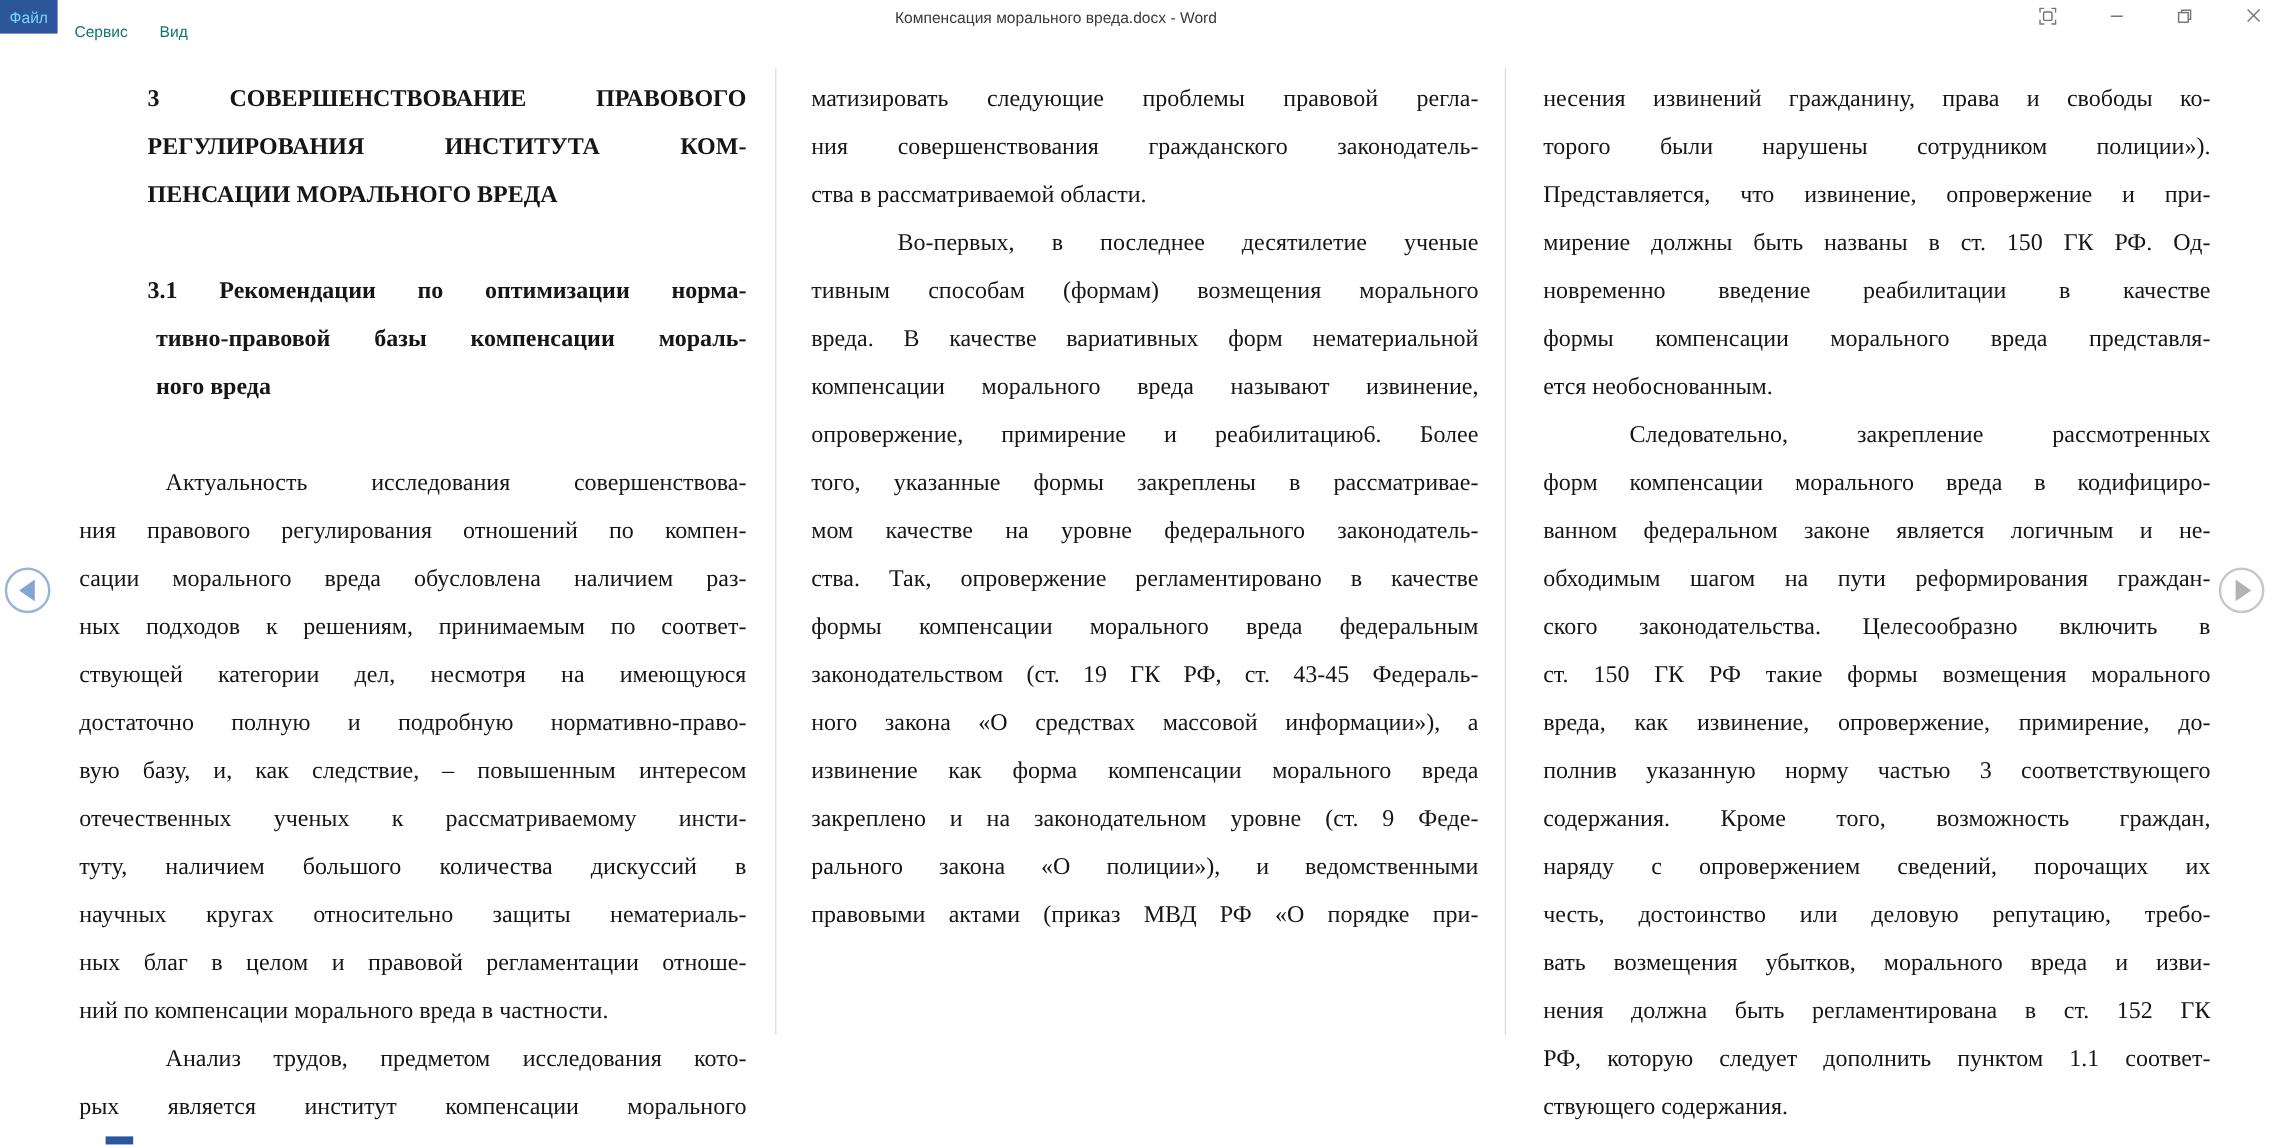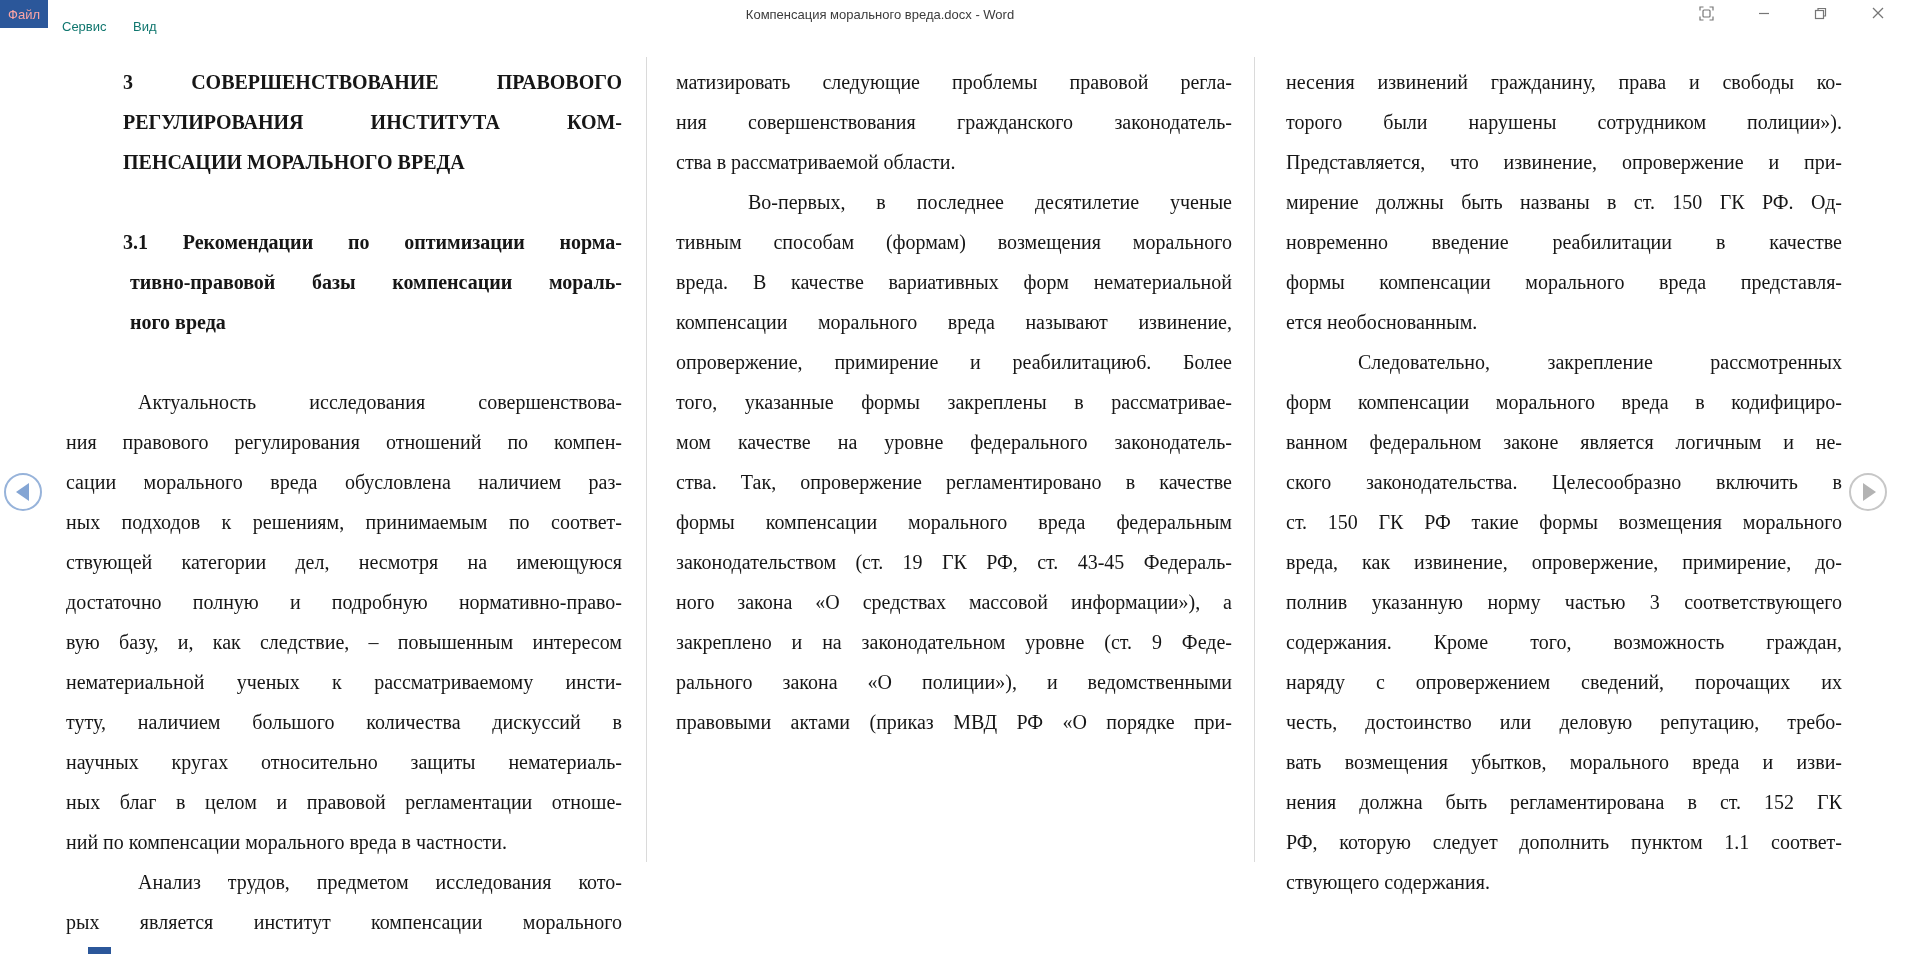--- a/index.html
+++ b/index.html
@@ -1,21 +1,21 @@
 <!DOCTYPE html>
 <html><head>
 <meta charset="utf-8">
 <style>
   html,body{margin:0;padding:0;background:#fff;}
   .app{position:relative;width:1906px;height:954px;background:#ffffff;overflow:hidden;
        font-family:"Liberation Sans",sans-serif;}
 
   
   .titlebar{position:absolute;top:0;left:0;width:100%;height:28px;background:#ffffff;}
-  .file-tab{position:absolute;left:0;top:0;width:48px;height:28px;background:#2b579a;color:#fca5a5;
+  .file-tab{position:absolute;left:0;top:0;width:48px;height:28px;background:#2b579a;color:#7dd3fc;
             font-size:13px;display:flex;align-items:center;justify-content:center;cursor:pointer;}
   .menu-item{position:absolute;top:12px;height:28px;display:flex;align-items:center;
              font-size:13px;color:#0f766e;cursor:pointer;}
   .menu-servis{left:62px;}
   .menu-vid{left:133px;}
   .doc-title{position:absolute;left:880px;top:0;height:28px;transform:translateX(-50%);
              display:flex;align-items:center;font-size:13px;color:#3b3b3b;white-space:nowrap;}
   .win-controls{position:absolute;right:0;top:0;height:29px;display:flex;}
   .win-btn{width:57px;height:29px;display:flex;align-items:center;justify-content:center;
            background:none;border:none;padding:0;cursor:pointer;}
@@ -107,21 +107,21 @@
         <div class="line end">ного вреда</div>
       </div>
       <div class="block para">
         <div class="line first">Актуальность исследования совершенствова-</div>
         <div class="line">ния правового регулирования отношений по компен-</div>
         <div class="line">сации морального вреда обусловлена наличием раз-</div>
         <div class="line">ных подходов к решениям, принимаемым по соответ-</div>
         <div class="line">ствующей категории дел, несмотря на имеющуюся</div>
         <div class="line">достаточно полную и подробную нормативно-право-</div>
         <div class="line">вую базу, и, как следствие, – повышенным интересом</div>
-        <div class="line">нематериальной ученых к рассматриваемому инсти-</div>
+        <div class="line">отечественных ученых к рассматриваемому инсти-</div>
         <div class="line">туту, наличием большого количества дискуссий в</div>
         <div class="line">научных кругах относительно защиты нематериаль-</div>
         <div class="line">ных благ в целом и правовой регламентации отноше-</div>
         <div class="line end">ний по компенсации морального вреда в частности.</div>
       </div>
       <div class="block para">
         <div class="line first">Анализ трудов, предметом исследования кото-</div>
         <div class="line">рых является институт компенсации морального</div>
       </div>
     </div>
@@ -137,40 +137,42 @@
         <div class="line">тивным способам (формам) возмещения морального</div>
         <div class="line">вреда. В качестве вариативных форм нематериальной</div>
         <div class="line">компенсации морального вреда называют извинение,</div>
         <div class="line">опровержение, примирение и реабилитацию6. Более</div>
         <div class="line">того, указанные формы закреплены в рассматривае-</div>
         <div class="line">мом качестве на уровне федерального законодатель-</div>
         <div class="line">ства. Так, опровержение регламентировано в качестве</div>
         <div class="line">формы компенсации морального вреда федеральным</div>
         <div class="line">законодательством (ст. 19 ГК РФ, ст. 43-45 Федераль-</div>
         <div class="line">ного закона «О средствах массовой информации»), а</div>
+        <div class="line">извинение как форма компенсации морального вреда</div>
         <div class="line">закреплено и на законодательном уровне (ст. 9 Феде-</div>
         <div class="line">рального закона «О полиции»), и ведомственными</div>
         <div class="line">правовыми актами (приказ МВД РФ «О порядке при-</div>
       </div>
     </div>
   <div class="divider divider-2"></div>
   <div class="col col-3">
       <div class="block para">
         <div class="line">несения извинений гражданину, права и свободы ко-</div>
         <div class="line">торого были нарушены сотрудником полиции»).</div>
         <div class="line">Представляется, что извинение, опровержение и при-</div>
         <div class="line">мирение должны быть названы в ст. 150 ГК РФ. Од-</div>
         <div class="line">новременно введение реабилитации в качестве</div>
         <div class="line">формы компенсации морального вреда представля-</div>
         <div class="line end">ется необоснованным.</div>
       </div>
       <div class="block para">
         <div class="line first">Следовательно, закрепление рассмотренных</div>
         <div class="line">форм компенсации морального вреда в кодифициро-</div>
         <div class="line">ванном федеральном законе является логичным и не-</div>
+        <div class="line">обходимым шагом на пути реформирования граждан-</div>
         <div class="line">ского законодательства. Целесообразно включить в</div>
         <div class="line">ст. 150 ГК РФ такие формы возмещения морального</div>
         <div class="line">вреда, как извинение, опровержение, примирение, до-</div>
         <div class="line">полнив указанную норму частью 3 соответствующего</div>
         <div class="line">содержания. Кроме того, возможность граждан,</div>
         <div class="line">наряду с опровержением сведений, порочащих их</div>
         <div class="line">честь, достоинство или деловую репутацию, требо-</div>
         <div class="line">вать возмещения убытков, морального вреда и изви-</div>
         <div class="line">нения должна быть регламентирована в ст. 152 ГК</div>
         <div class="line">РФ, которую следует дополнить пунктом 1.1 соответ-</div>

